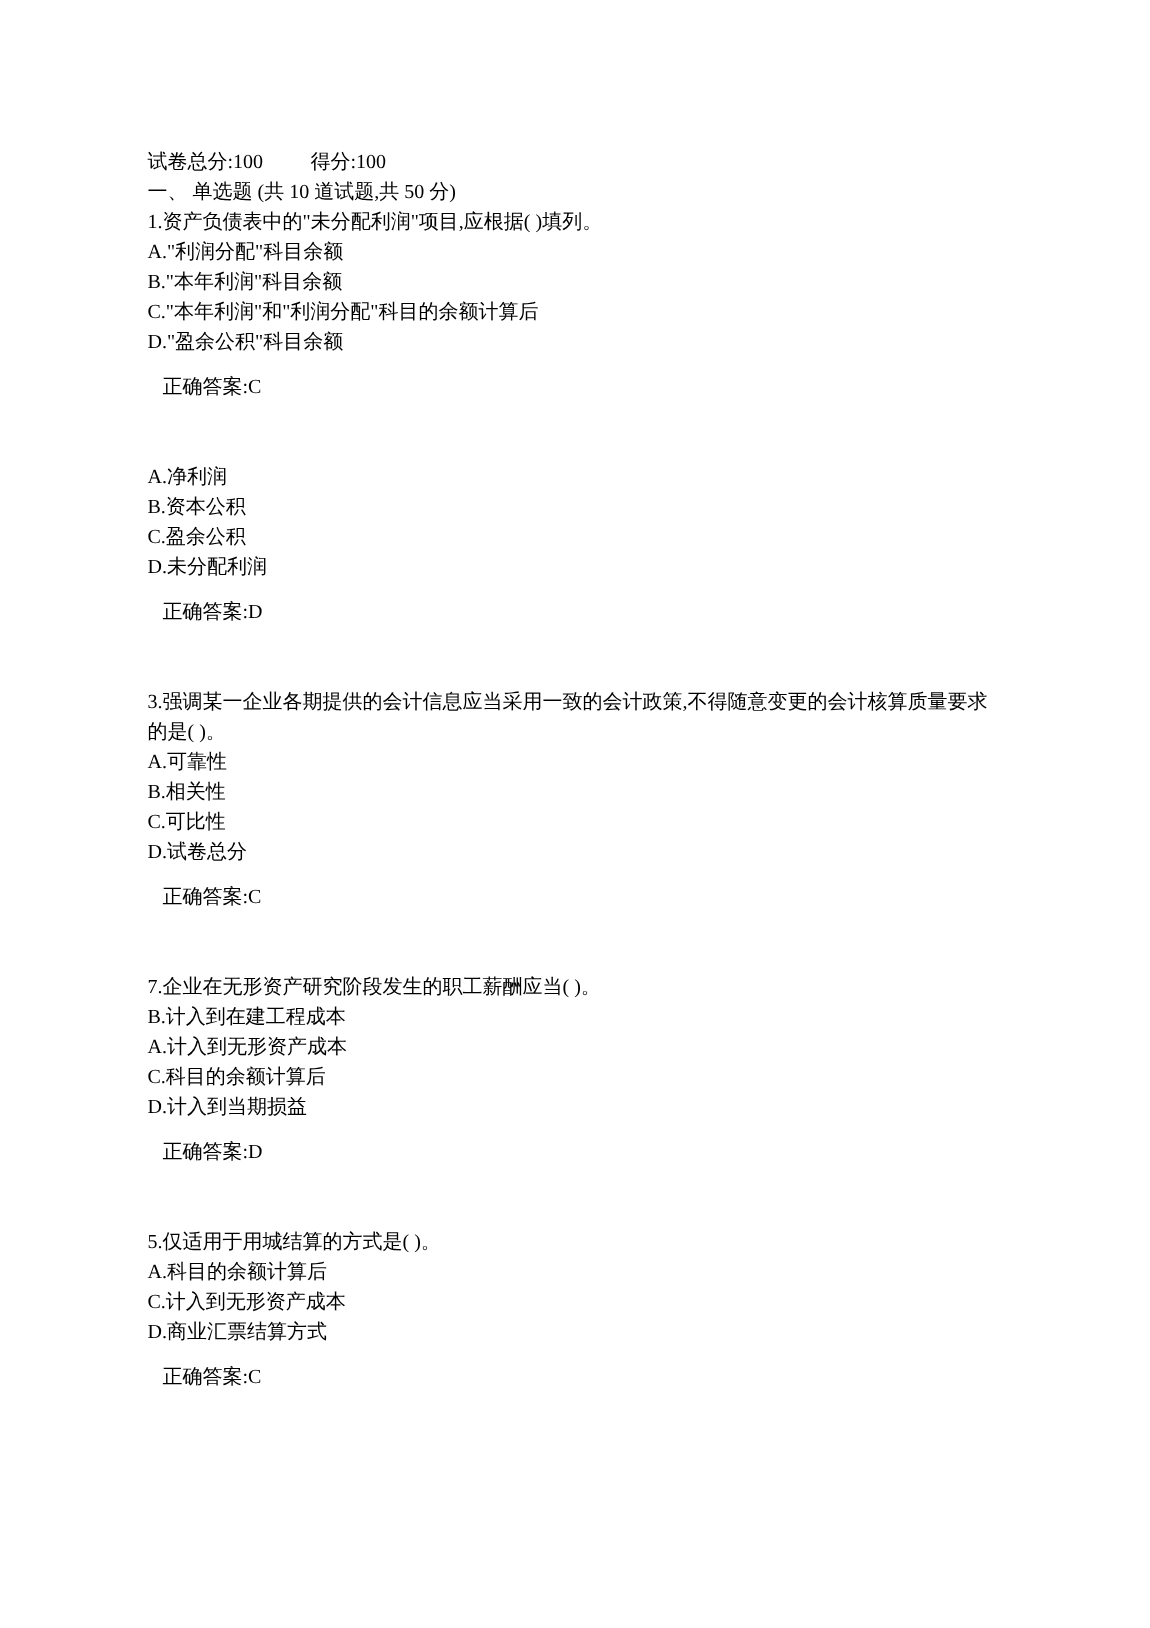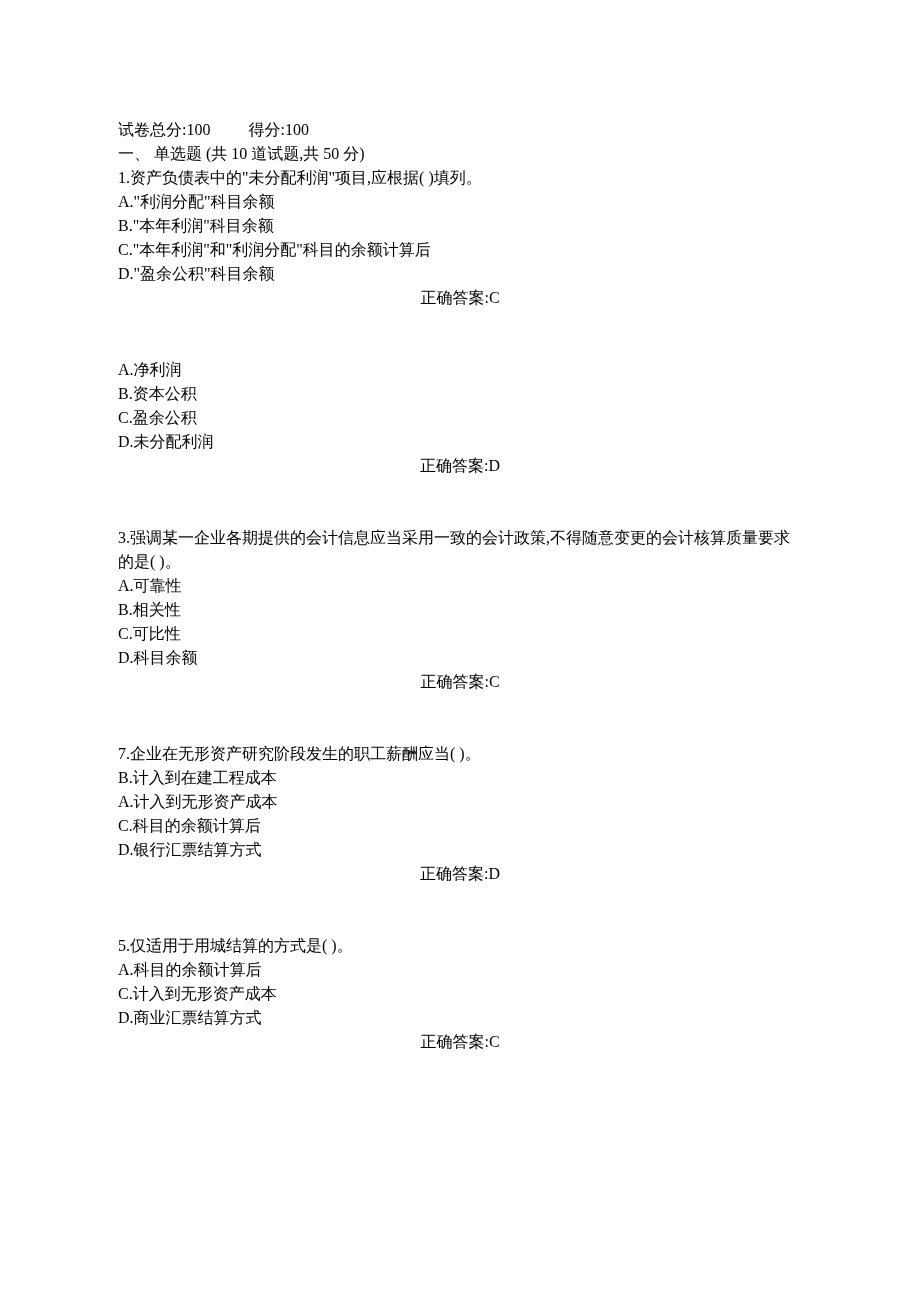--- a/index.html
+++ b/index.html
@@ -36,22 +36,21 @@
     .question-block {
       margin-bottom: 48px;
     }
     .question-stem {
       margin: 0;
     }
     .option {
       margin: 0;
     }
     .answer {
-      margin: 0;
-      text-align: center;
+      margin: 12px;
     }
   </style>
 </head>
 <body>
 
 <div class="header-block">
   <p class="score-line">
     <span class="score-label">试卷总分:100</span><span class="score-gap"></span><span class="score-label">得分:100</span>
   </p>
   <p class="section-header">一、  单选题 (共 10 道试题,共 50 分)</p>
@@ -72,30 +71,30 @@
   <p class="option">C.盈余公积</p>
   <p class="option">D.未分配利润</p>
   <p class="answer">正确答案:D</p>
 </div>
 
 <div class="question-block">
   <p class="question-stem">3.强调某一企业各期提供的会计信息应当采用一致的会计政策,不得随意变更的会计核算质量要求的是( )。</p>
   <p class="option">A.可靠性</p>
   <p class="option">B.相关性</p>
   <p class="option">C.可比性</p>
-  <p class="option">D.科目余额</p>
+  <p class="option">D.试卷总分</p>
   <p class="answer">正确答案:C</p>
 </div>
 
 <div class="question-block">
   <p class="question-stem">7.企业在无形资产研究阶段发生的职工薪酬应当( )。</p>
   <p class="option">B.计入到在建工程成本</p>
   <p class="option">A.计入到无形资产成本</p>
   <p class="option">C.科目的余额计算后</p>
-  <p class="option">D.银行汇票结算方式</p>
+  <p class="option">D.计入到当期损益</p>
   <p class="answer">正确答案:D</p>
 </div>
 
 <div class="question-block">
   <p class="question-stem">5.仅适用于用城结算的方式是( )。</p>
   <p class="option">A.科目的余额计算后</p>
   <p class="option">C.计入到无形资产成本</p>
   <p class="option">D.商业汇票结算方式</p>
   <p class="answer">正确答案:C</p>
 </div>

